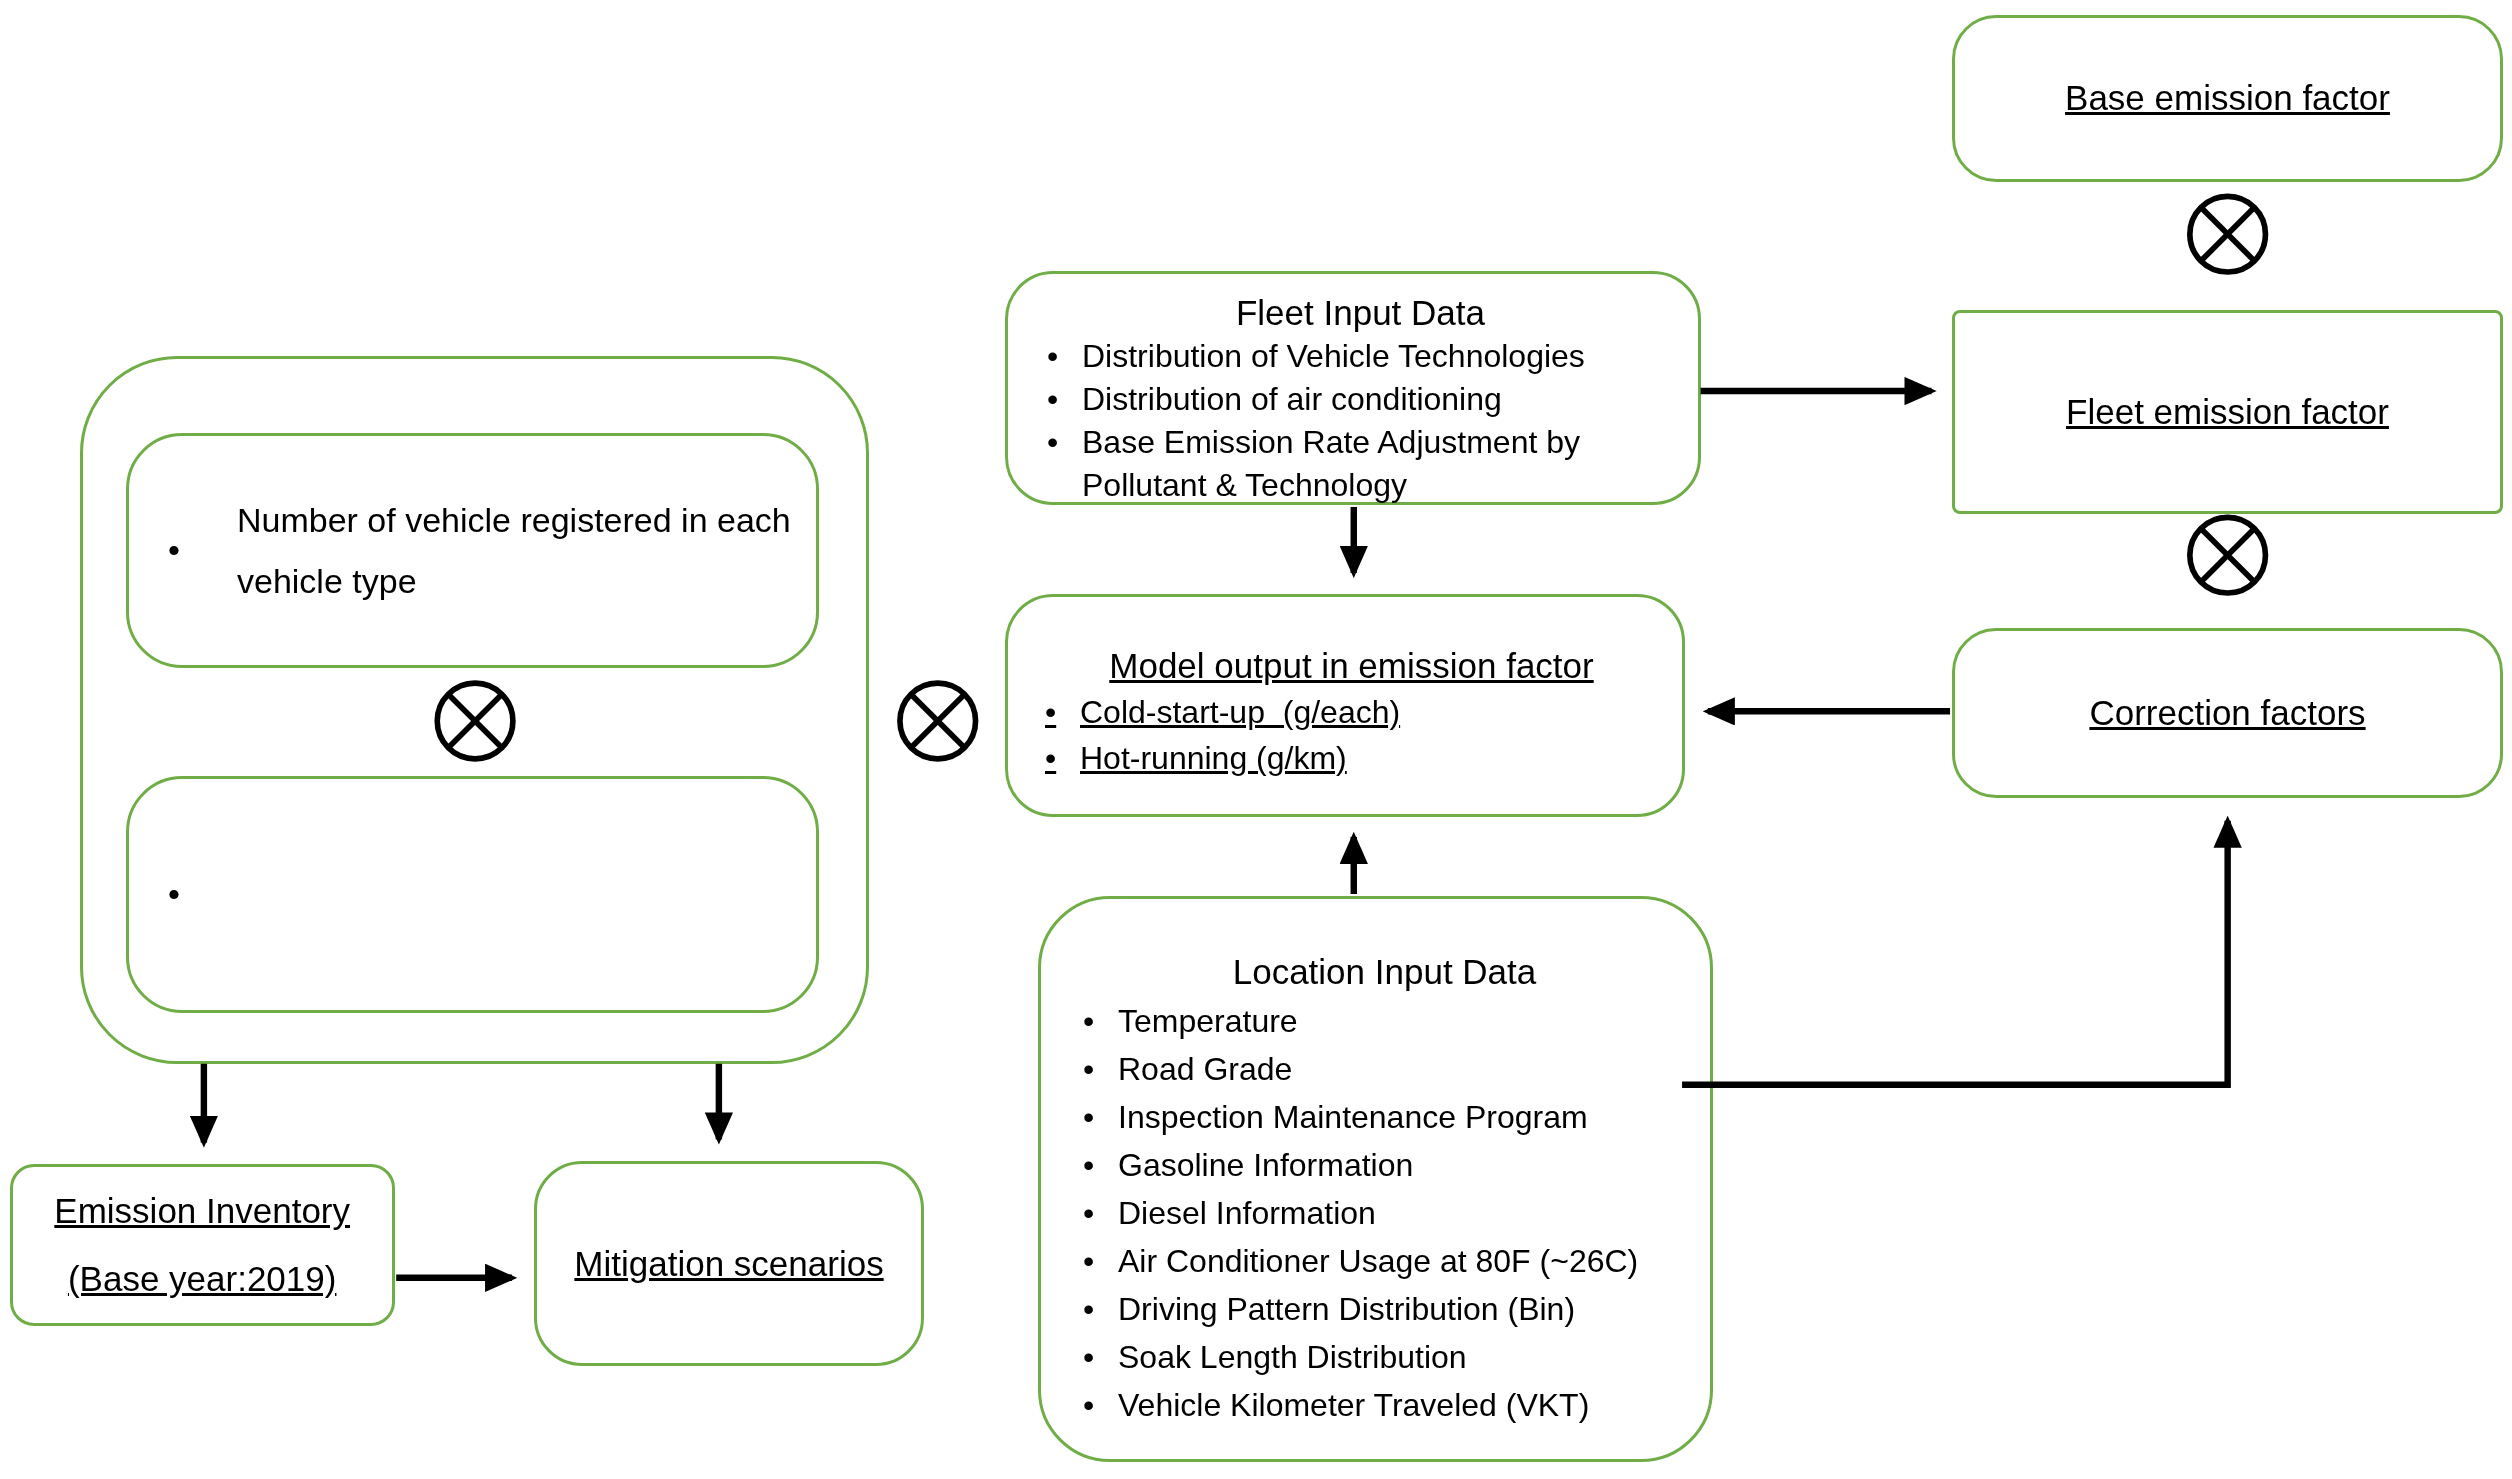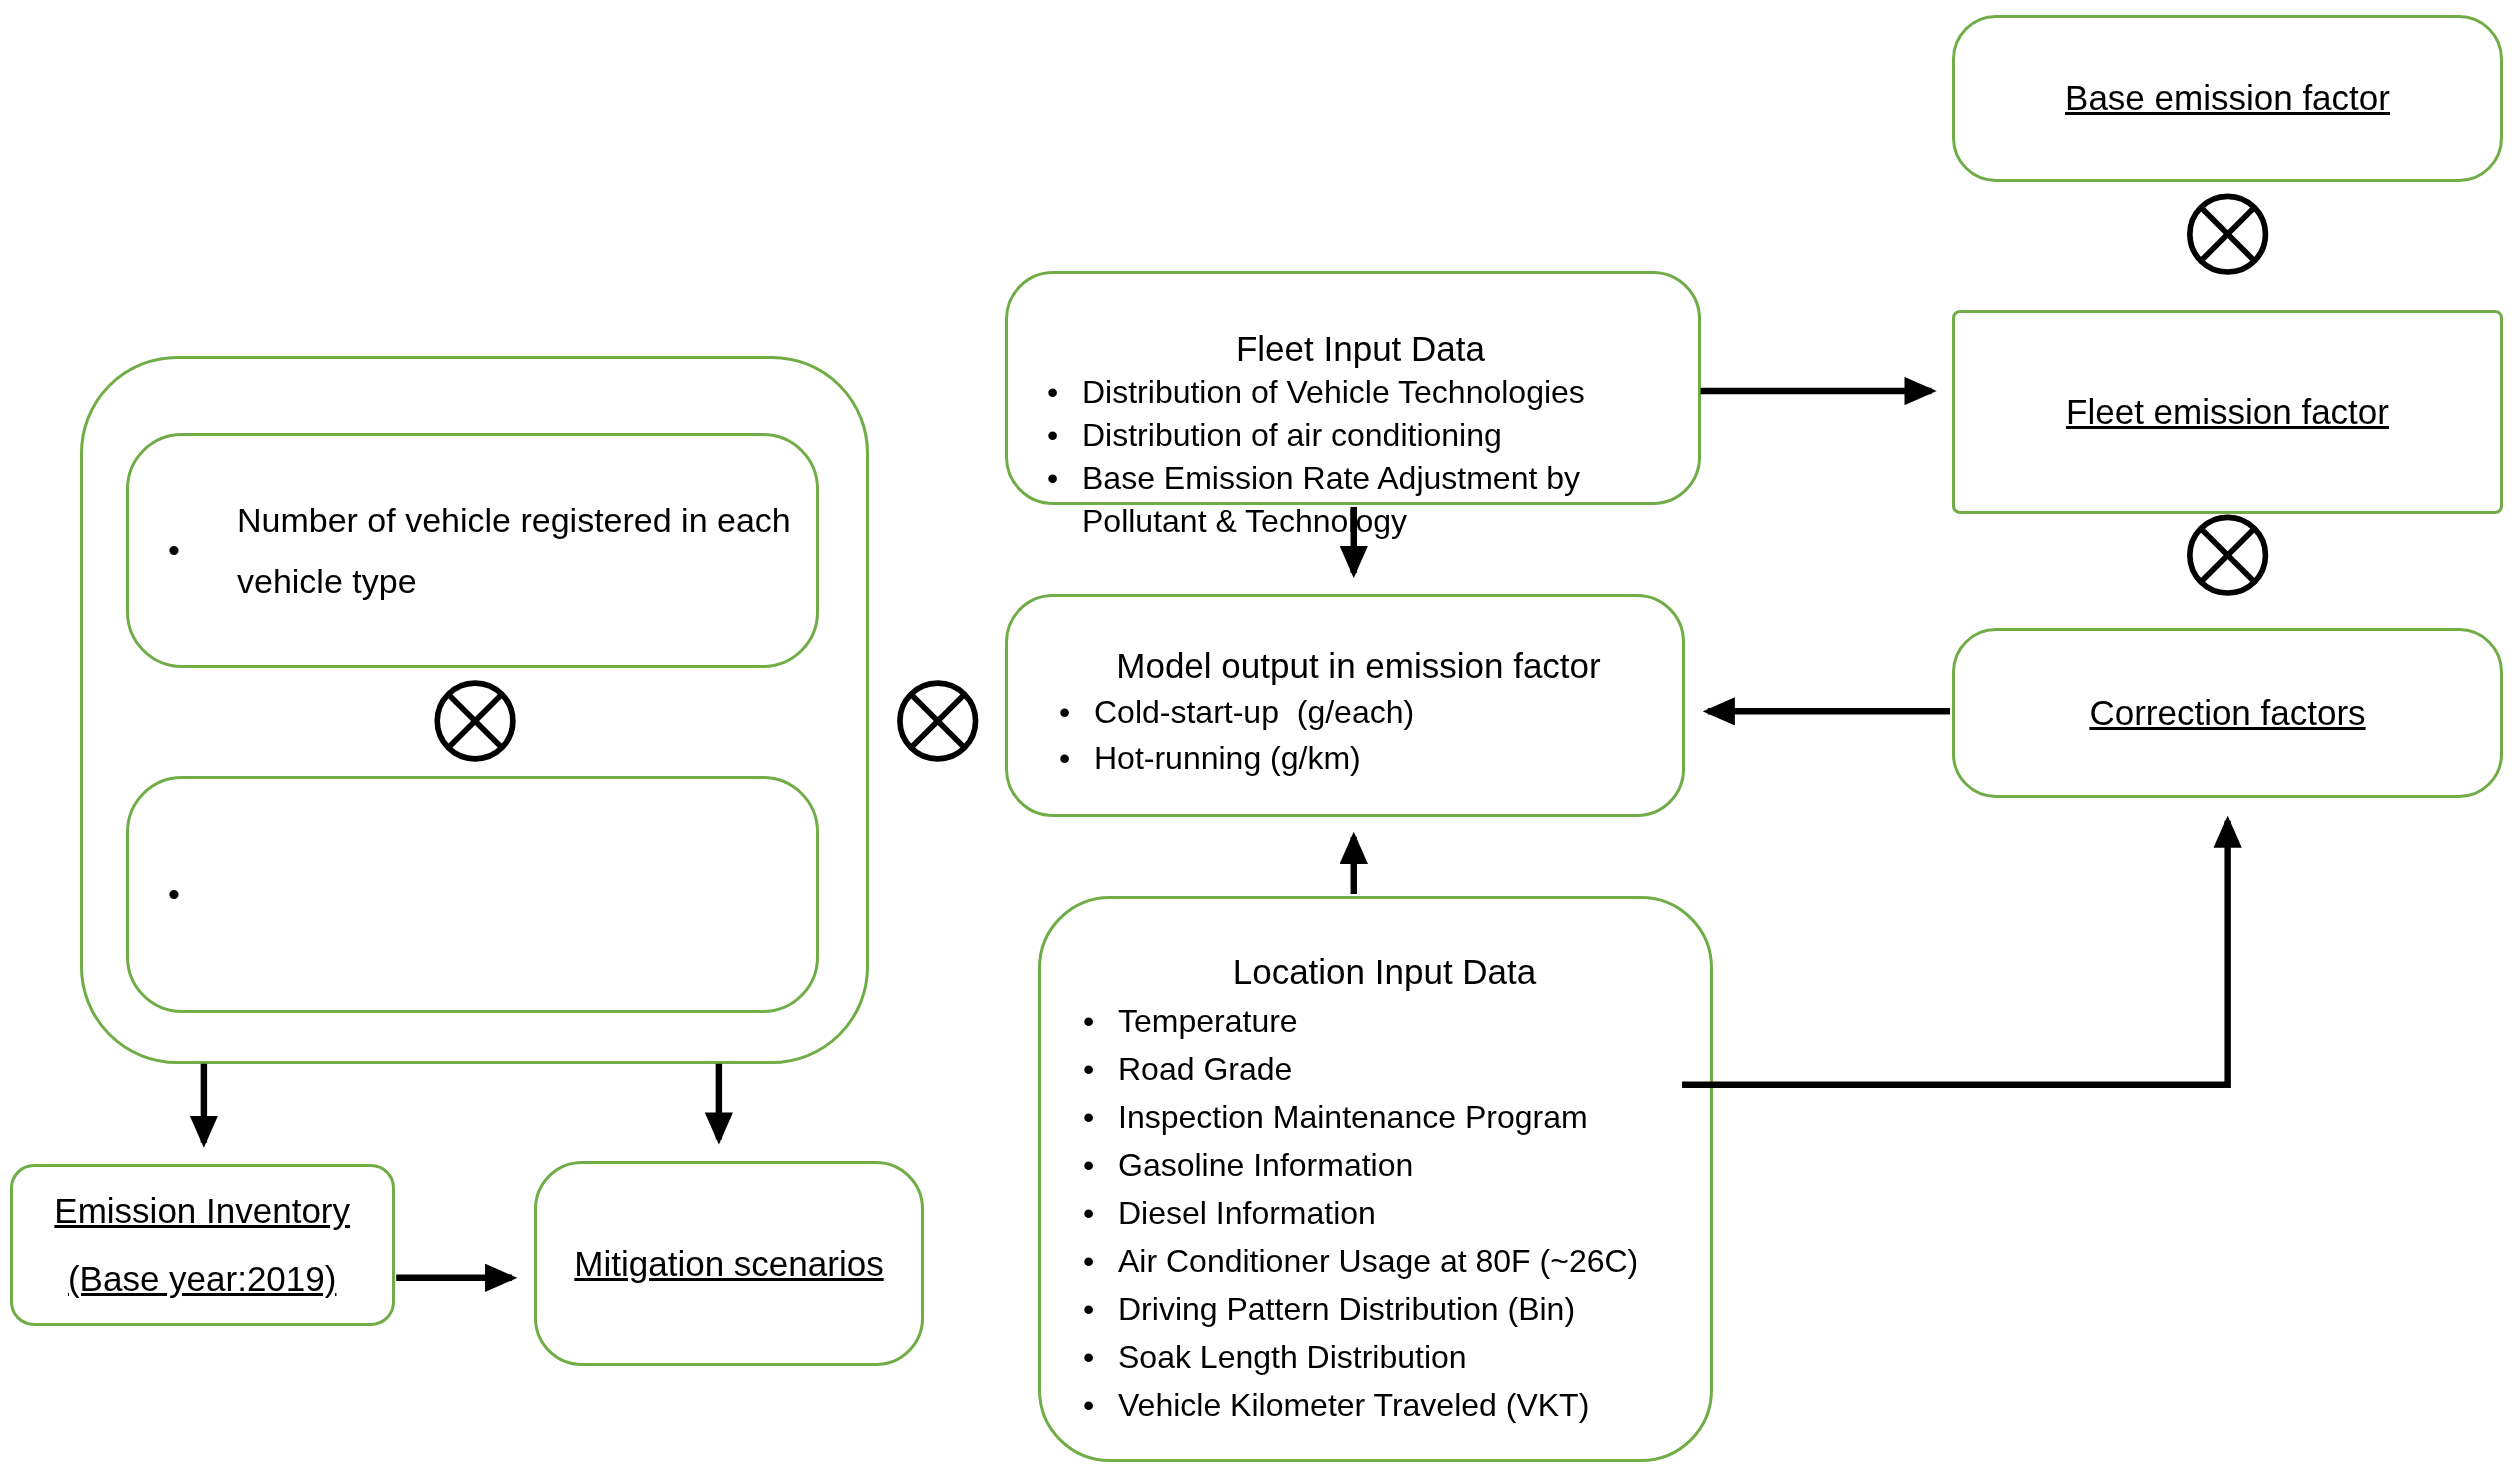--- a/index.html
+++ b/index.html
@@ -27,24 +27,24 @@
   .lbl-2line{font-size:35px;line-height:68px;white-space:pre;}
   
   .mid-title{
     text-align:center;font-size:35px;white-space:pre;
   }
   .brow{display:flex;align-items:flex-start;}
   .bchar{flex:0 0 35px;text-align:left;}
   .btxt{white-space:pre;}
   
   #fleet-input{padding:16px 24px 0 39px;}
-  #fleet-input .mid-title{line-height:45px;margin-top:36px;}
+  #fleet-input .mid-title{line-height:45px;}
   #fleet-input .brow,#fleet-input .btxt{font-size:32px;line-height:43px;}
   
-  #model-output{padding:45px 24px 0 51px;}
+  #model-output{padding:45px 24px 0 37px;text-decoration:underline;}
   #model-output .mid-title{line-height:47px;}
   #model-output .brow,#model-output .btxt{font-size:32px;line-height:46px;}
   
   #location-input{padding:48px 24px 0 42px;margin-left:30px;}
   #location-input .mid-title{line-height:50px;}
   #location-input .brow,#location-input .btxt{font-size:32px;line-height:48px;}
   
   .inner-bullet{
     display:flex;align-items:center;
     padding-left:39px;

